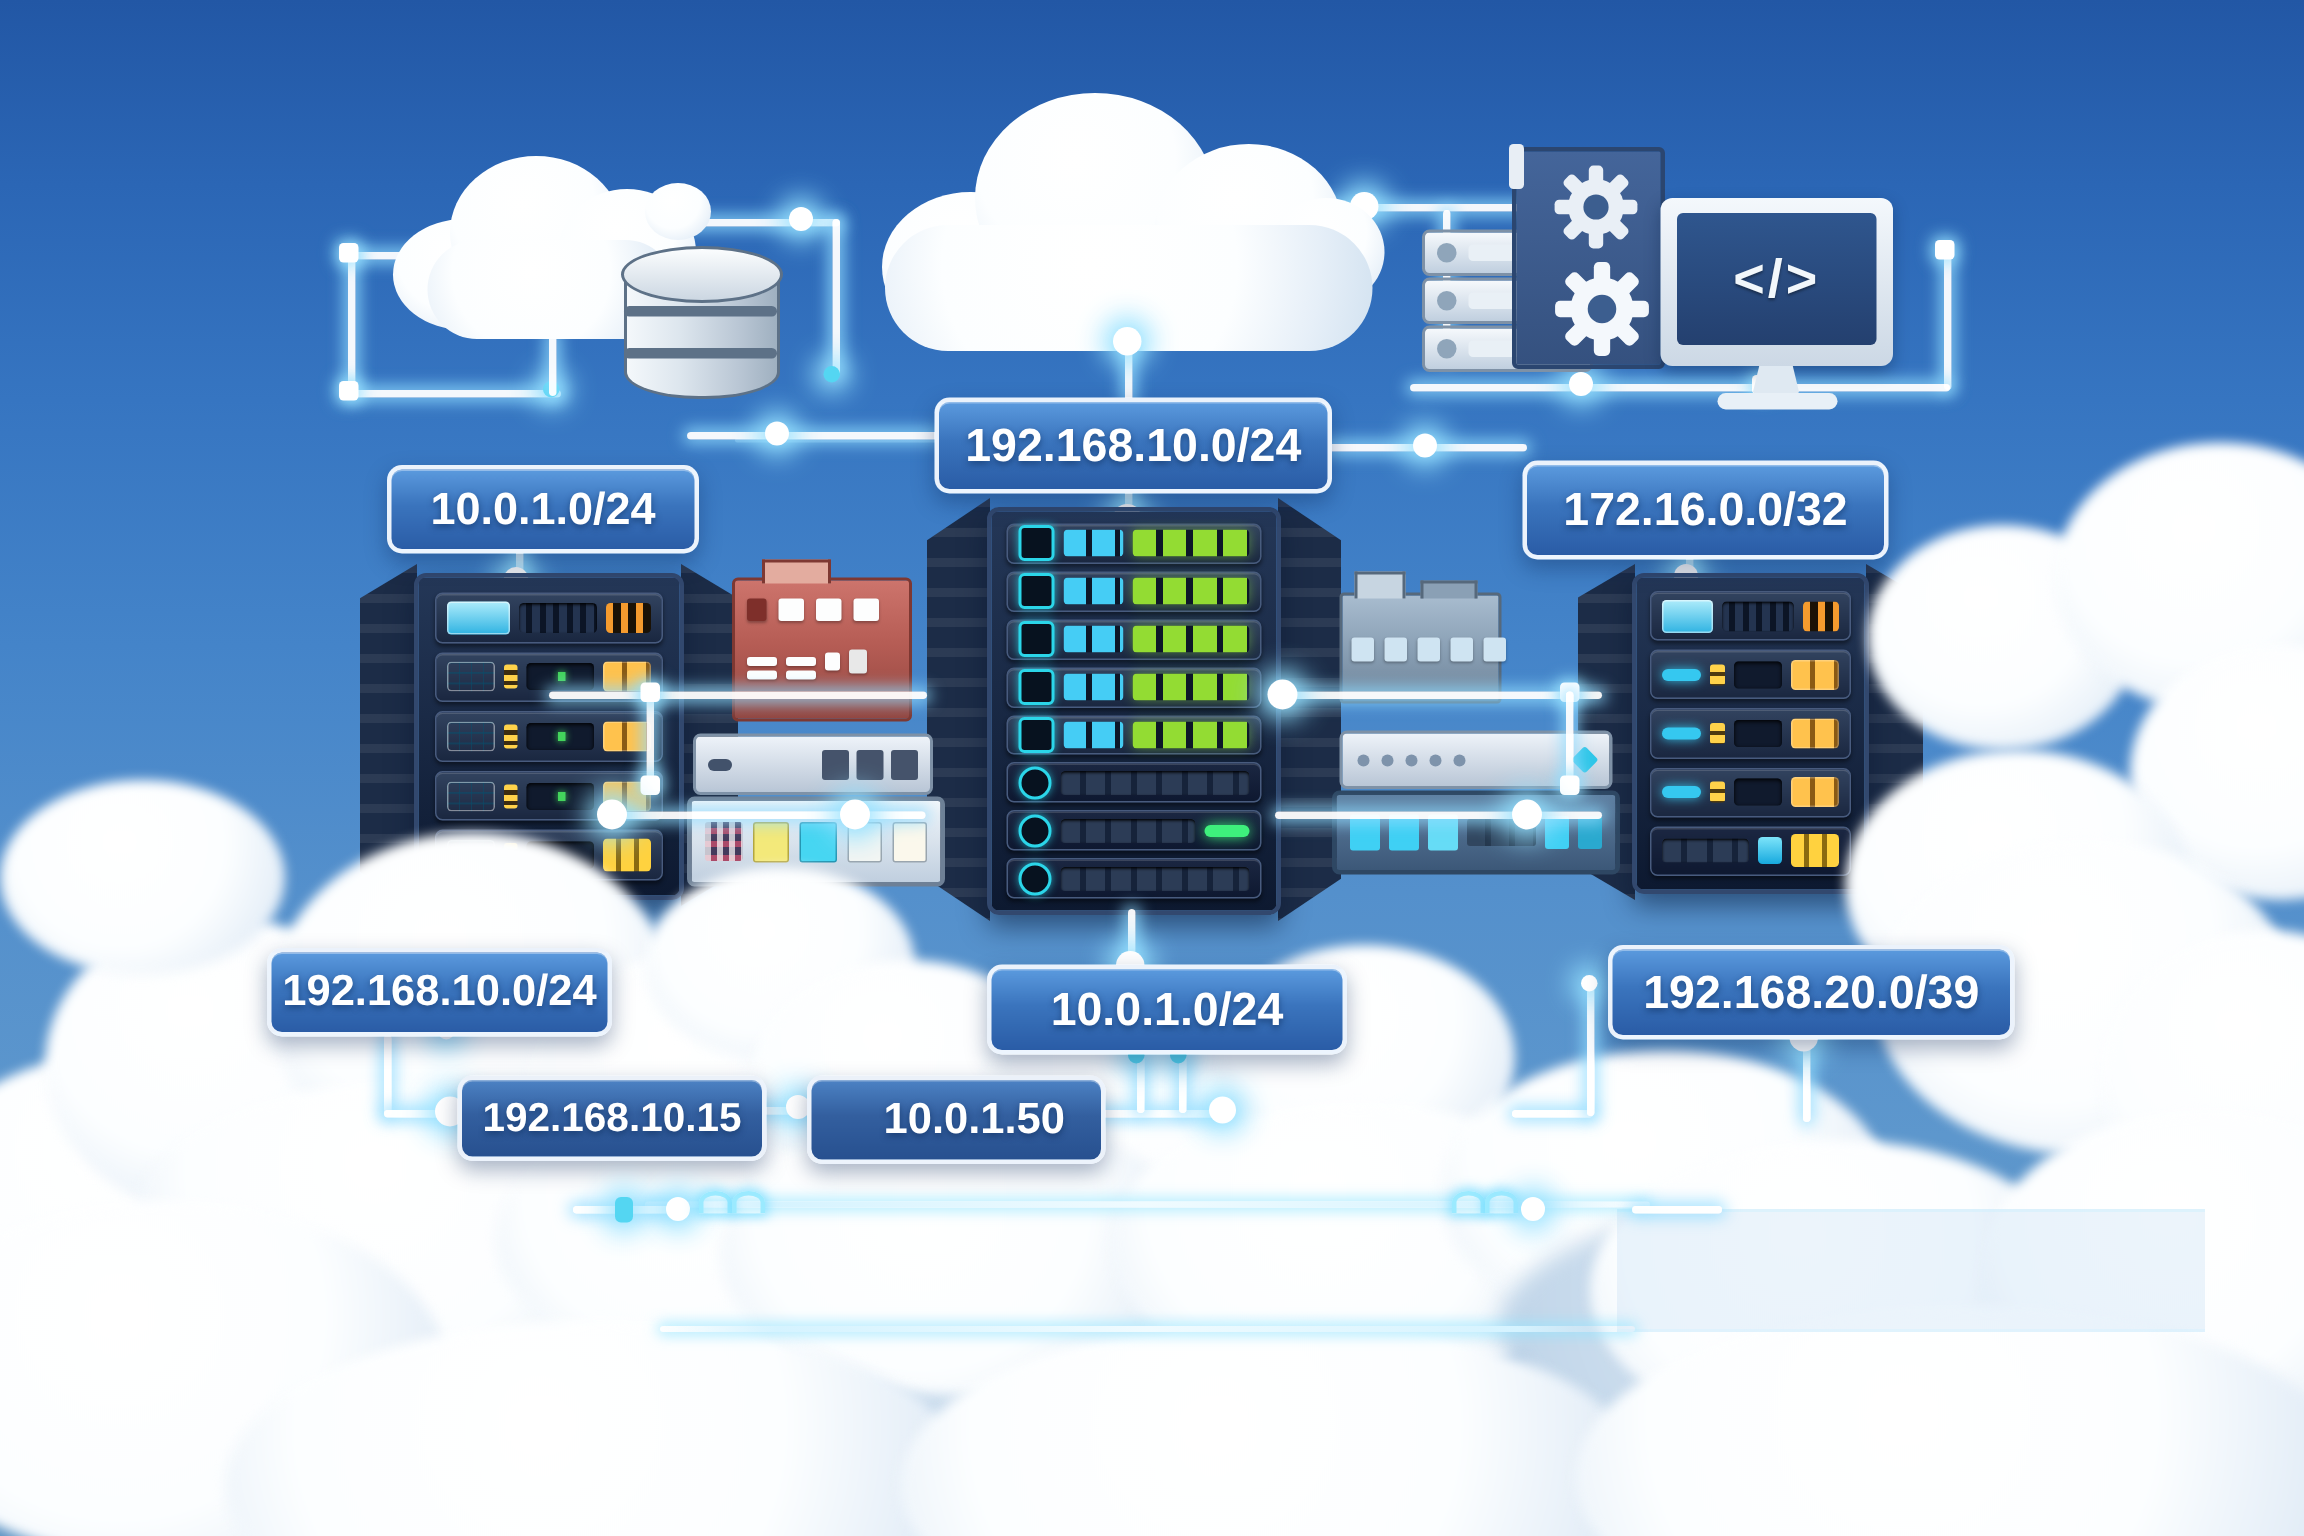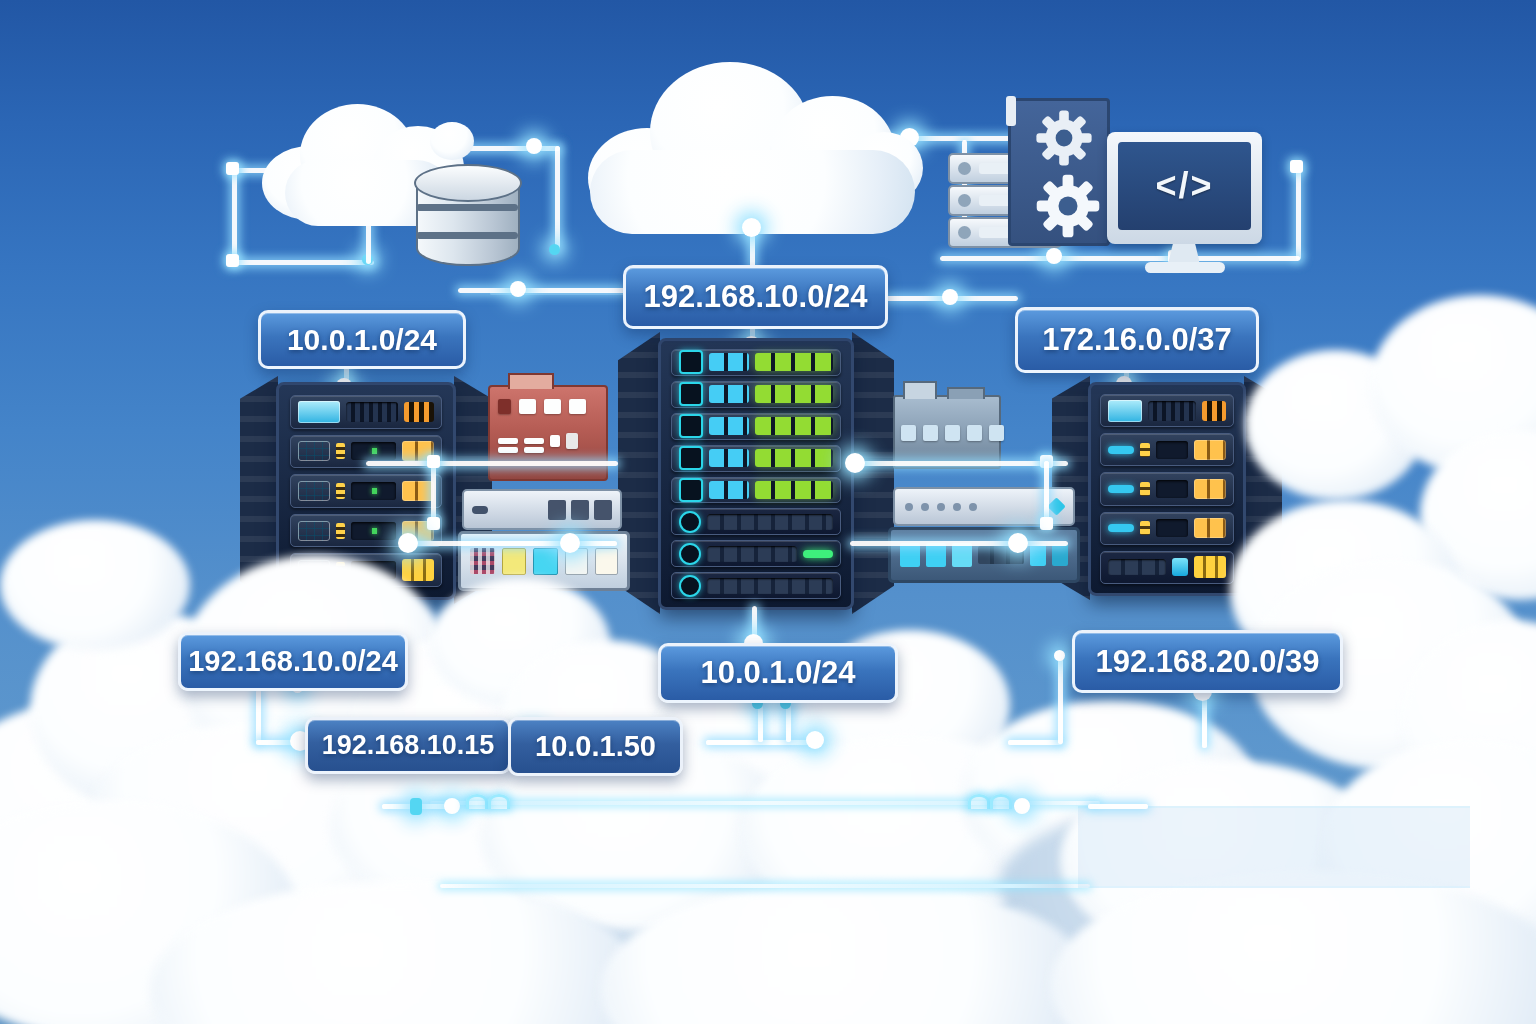--- a/index.html
+++ b/index.html
@@ -420,21 +420,21 @@
     <div class="pf b" style="left:1050px;top:870px;width:520px;height:230px;"></div>
   </div>
 
   <div class="lb" style="left:258px;top:310px;width:202px;height:53px;font-size:30px;">
     <span>10.0.1.0/24</span>
   </div>
   <div class="lb" style="left:623px;top:265px;width:259px;height:58px;font-size:31px;">
     <span>192.168.10.0/24</span>
   </div>
   <div class="lb" style="left:1015px;top:307px;width:238px;height:60px;font-size:31px;">
-    <span>172.16.0.0/37</span>
+    <span>172.16.0.0/32</span>
   </div>
 
   <div class="ln v" style="left:752px;top:606px;height:46px;"></div>
   <i class="nd" style="left:744px;top:634px;width:19px;height:19px;"></i>
   <div class="ln v" style="left:256px;top:690px;height:54px;"></div>
   <div class="ln h" style="left:256px;top:740px;width:52px;"></div>
   <i class="nd" style="left:290px;top:731px;width:20px;height:20px;"></i>
   <i class="nd sm" style="left:292px;top:682px;"></i>
   <div class="ln h" style="left:500px;top:738px;width:44px;"></div>
   <i class="nd" style="left:524px;top:730px;"></i>
@@ -456,21 +456,21 @@
   <div class="lb" style="left:658px;top:643px;width:234px;height:54px;font-size:31px;">
     <span>10.0.1.0/24</span>
   </div>
   <div class="lb" style="left:1072px;top:630px;width:265px;height:57px;font-size:31px;">
     <span>192.168.20.0/39</span>
   </div>
 
   <div class="lb dk" style="left:305px;top:717px;width:200px;height:51px;font-size:27px;">
     <span>192.168.10.15</span>
   </div>
-  <div class="lb dk" style="left:508px;top:717px;width:169px;height:53px;font-size:29px;">
+  <div class="lb dk" style="left:538px;top:717px;width:169px;height:53px;font-size:29px;padding-left:24px;">
     <span>10.0.1.50</span>
   </div>
 
   <div class="bext"></div>
   <div class="edge" style="left:430px;top:801px;width:670px;"></div>
   <div class="edge" style="left:440px;top:884px;width:650px;"></div>
   <div class="ln h" style="left:382px;top:804px;width:72px;"></div>
   <i class="nd cy" style="left:410px;top:798px;width:12px;height:17px;border-radius:4px;"></i>
   <i class="nd" style="left:444px;top:798px;"></i>
   <span class="curl" style="left:466px;top:794px;"></span>

